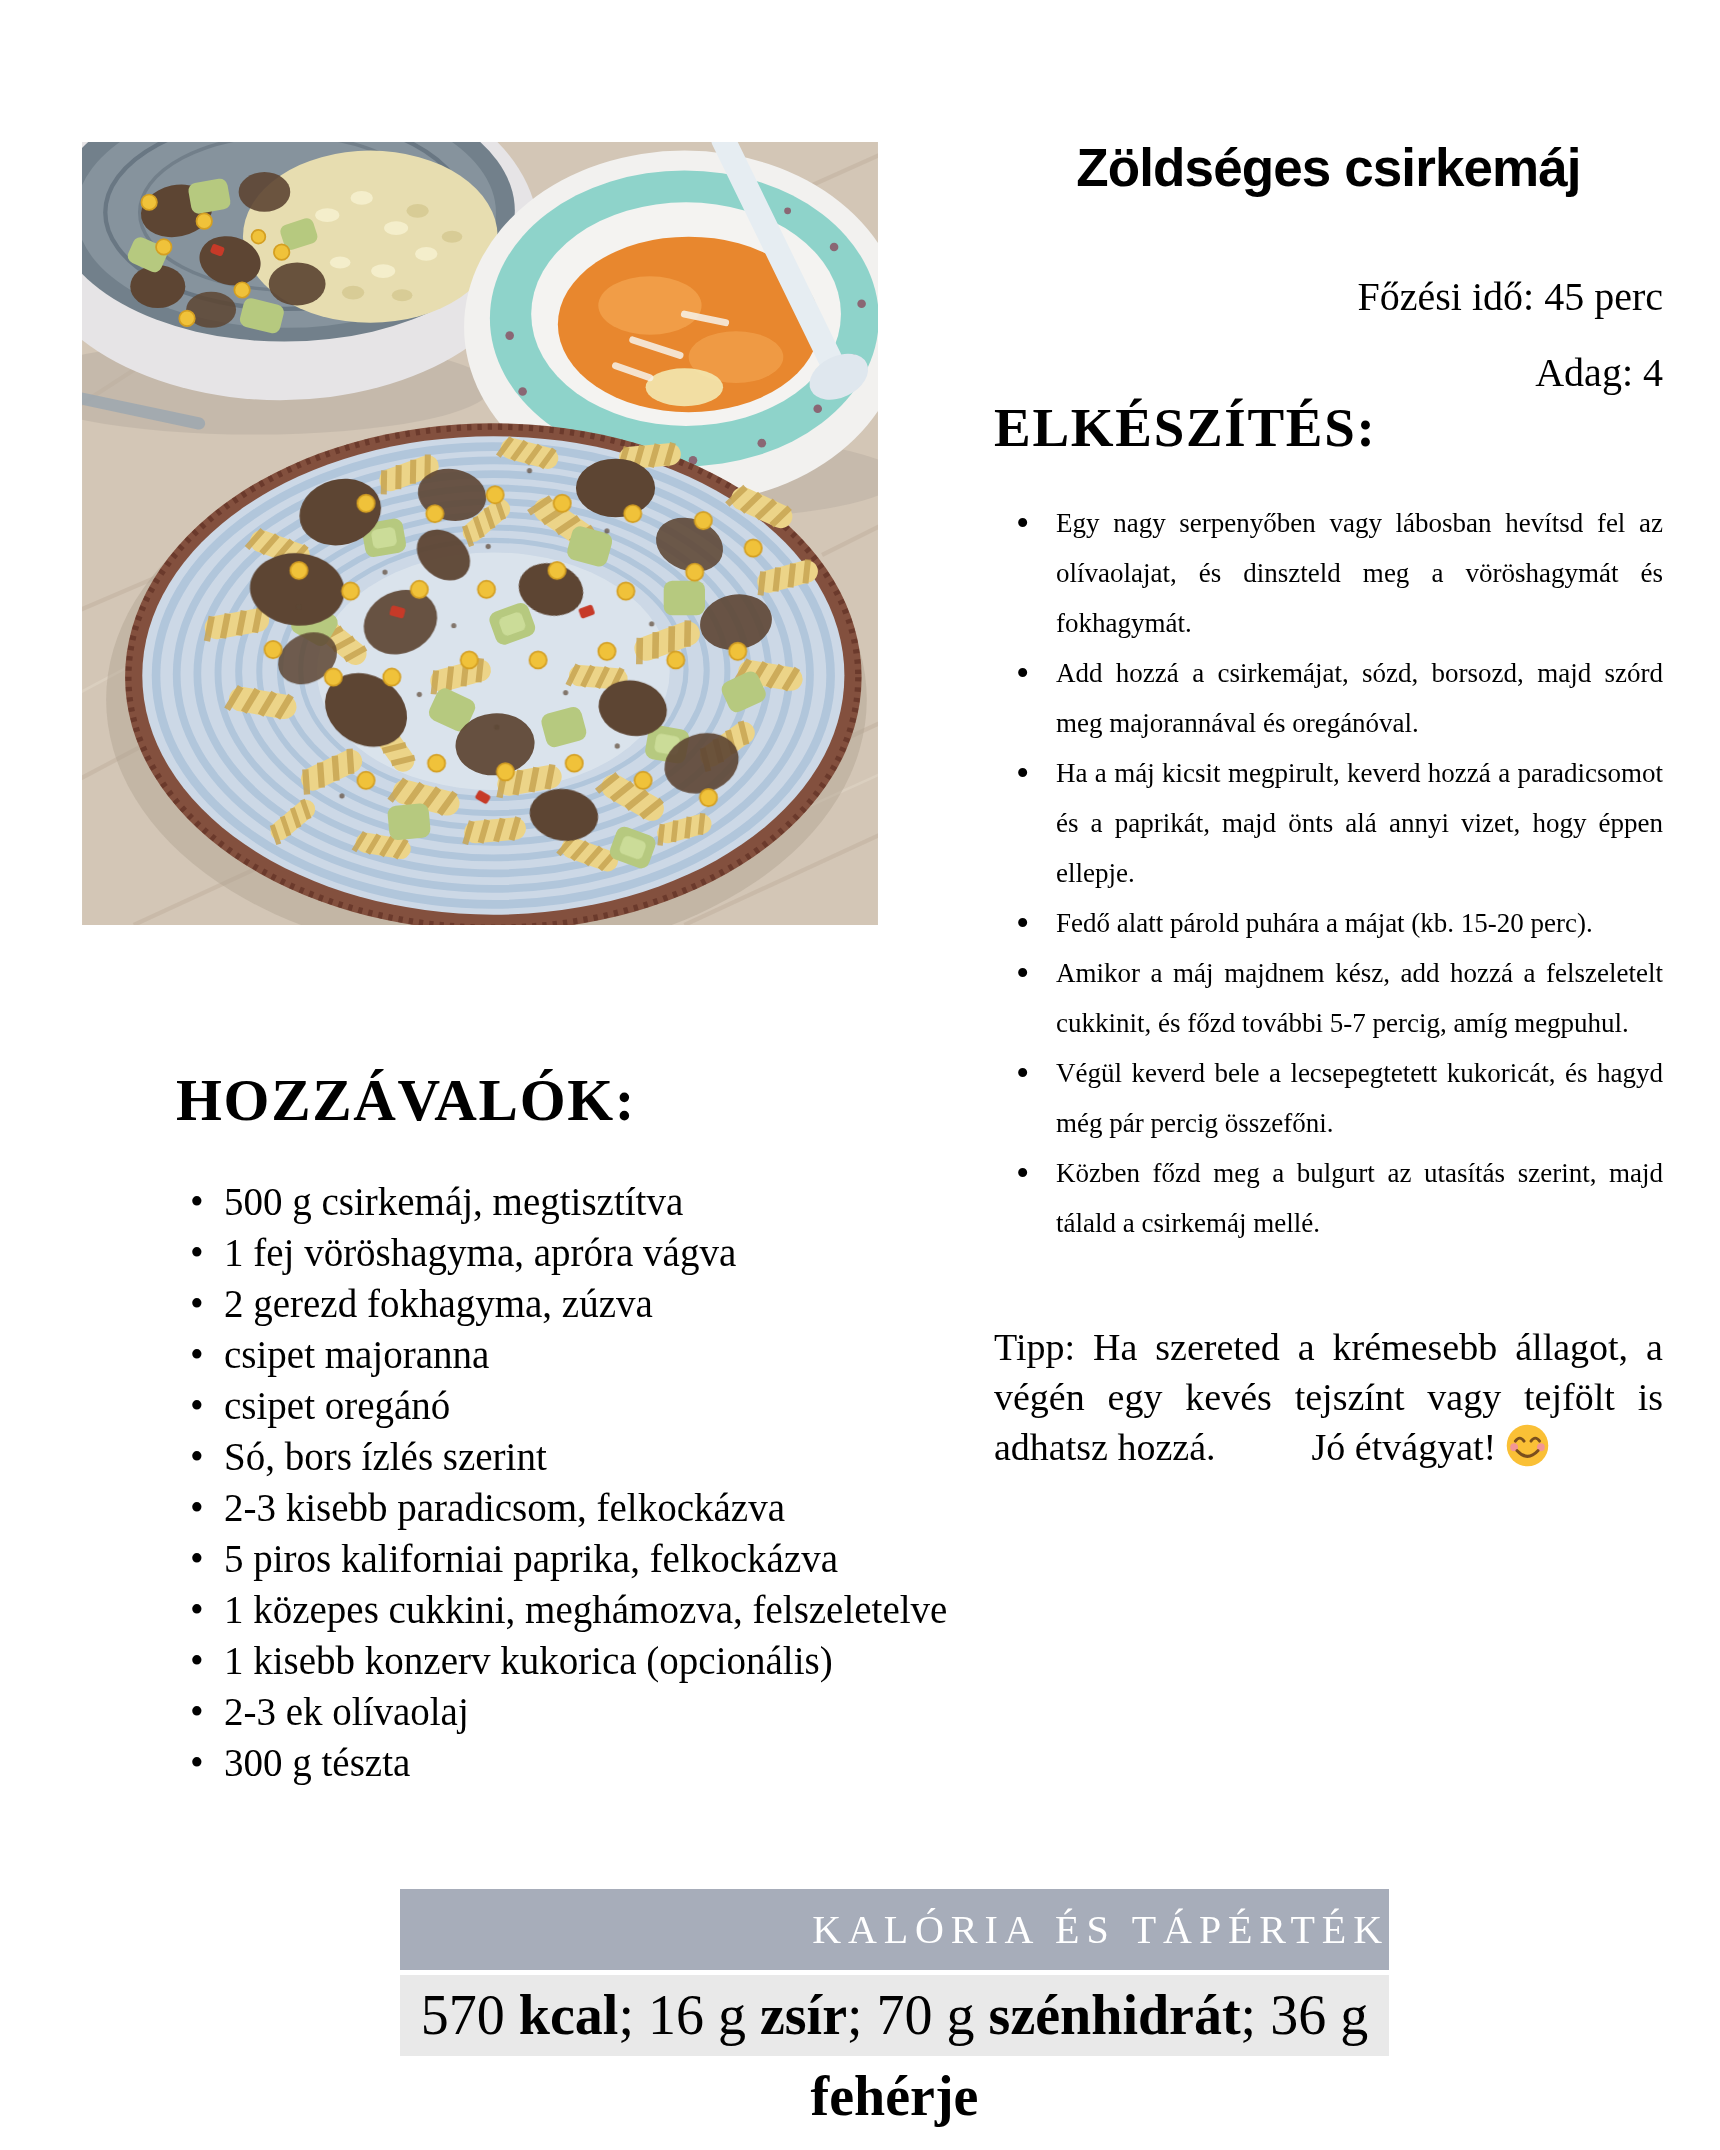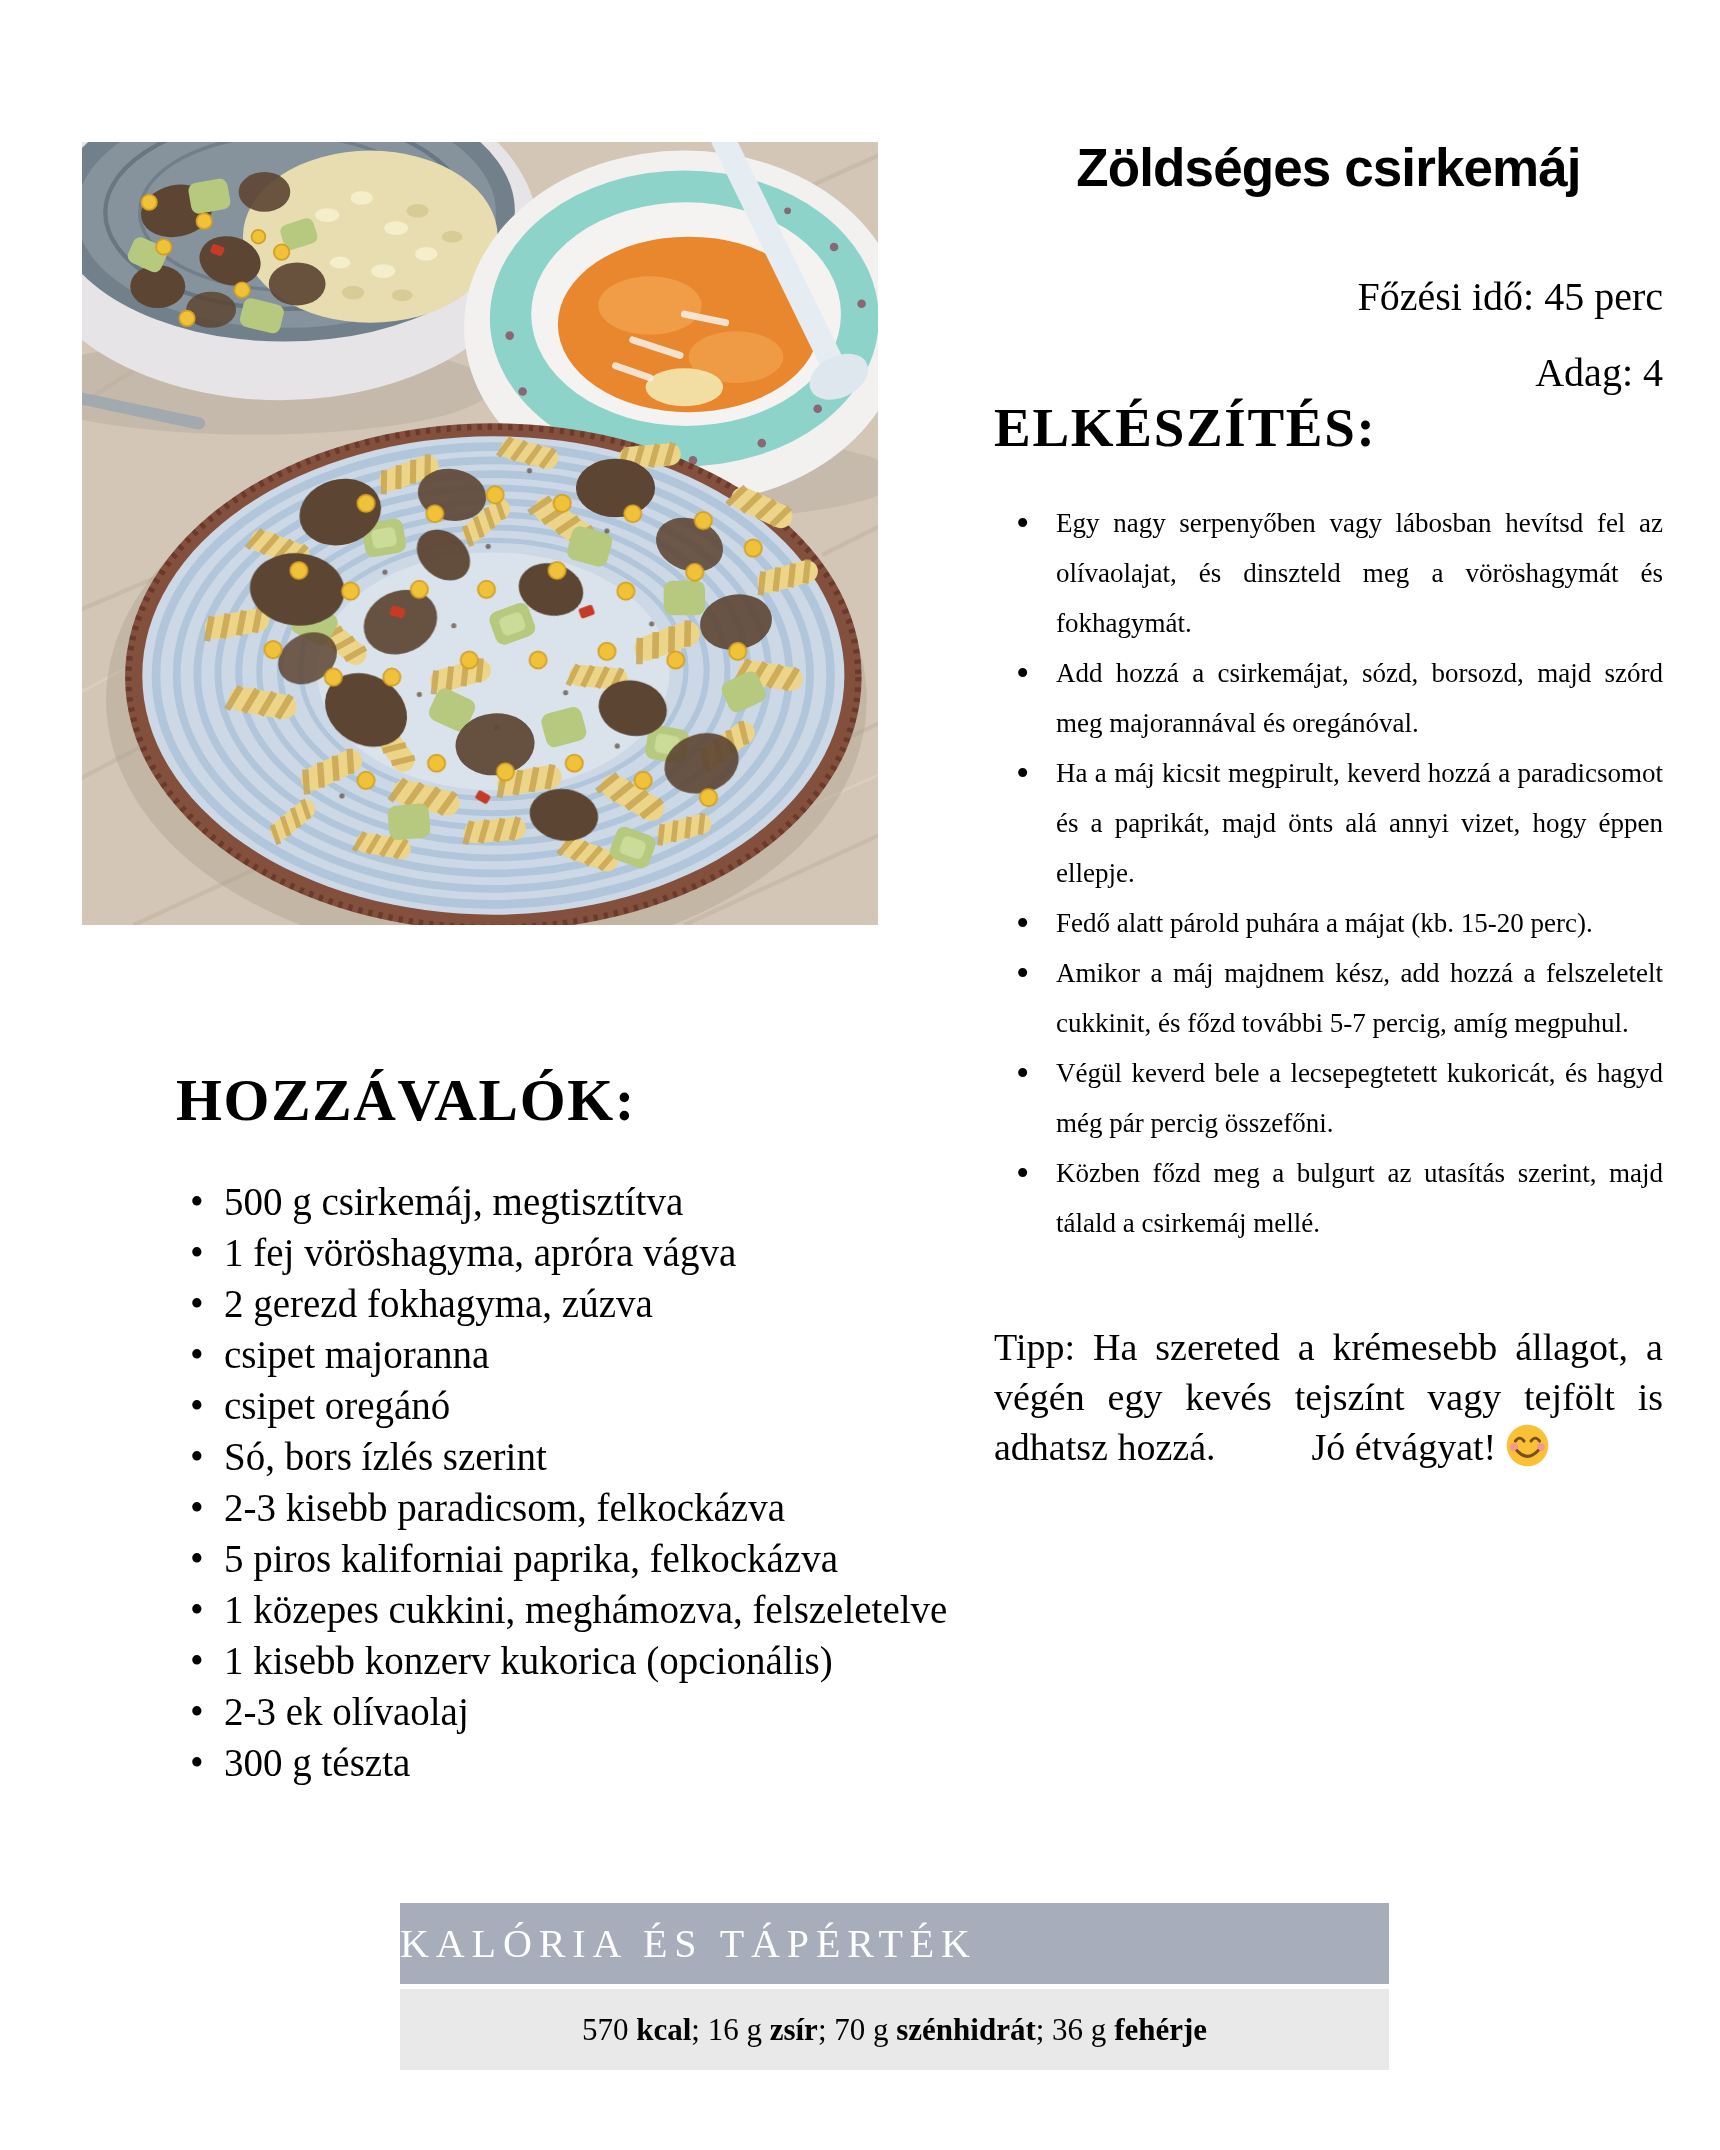--- a/index.html
+++ b/index.html
@@ -110,32 +110,31 @@
 
   
   .banner {
     position: absolute;
     left: 400px; top: 1889px;
     width: 989px;
   }
   .banner-title {
     height: 81px;
     line-height: 81px;
-    text-align: left;
+    text-align: right;
     color: #ffffff;
     font-size: 40px;
     letter-spacing: 6.9px;
-    margin-top: 14px;
   }
   .banner-values {
     margin-top: 5.2px;
     height: 81px;
     line-height: 81px;
     text-align: center;
-    font-size: 31px;
+    font-size: 56px;
   }
   .banner-values .b { font-weight: 700; }
 </style>
 </head>
 <body>
 
 <div class="page">
 
   <div class="photo">
     <svg viewBox="0 0 925 910" xmlns="http://www.w3.org/2000/svg">

